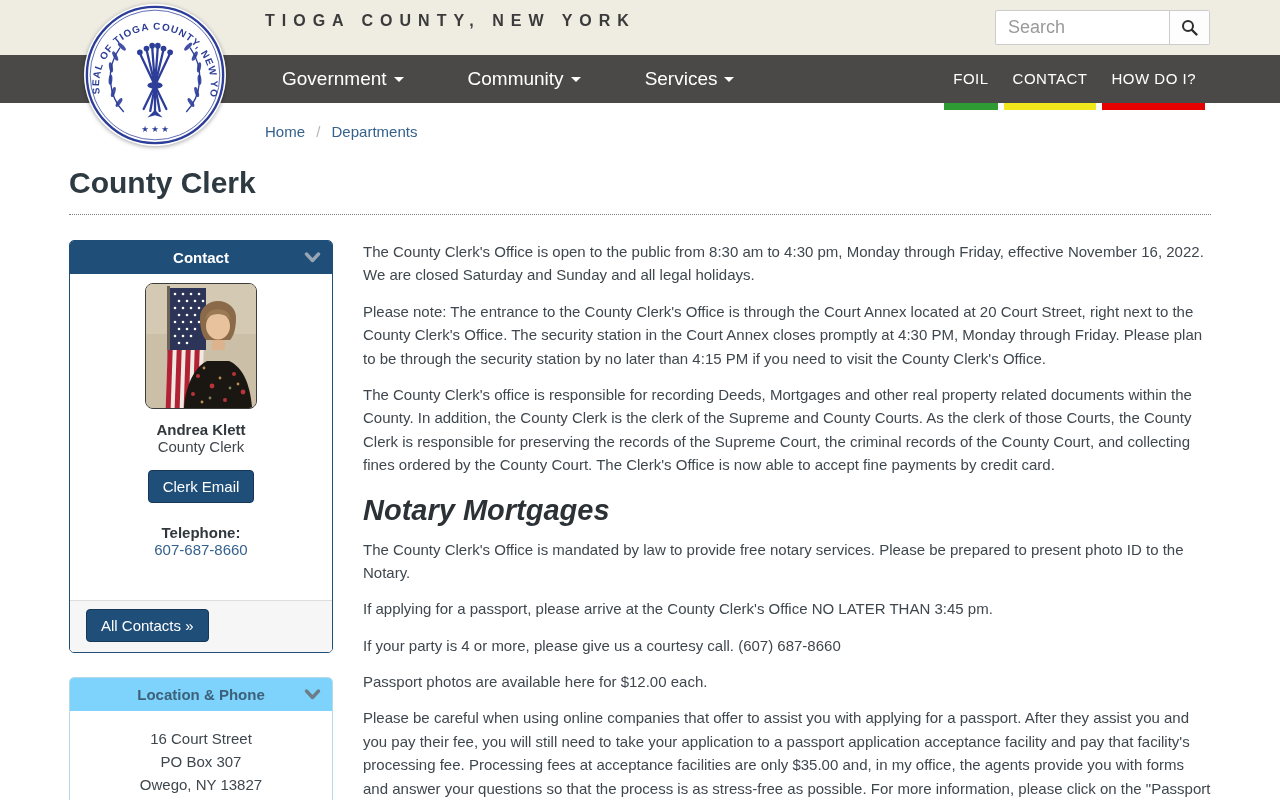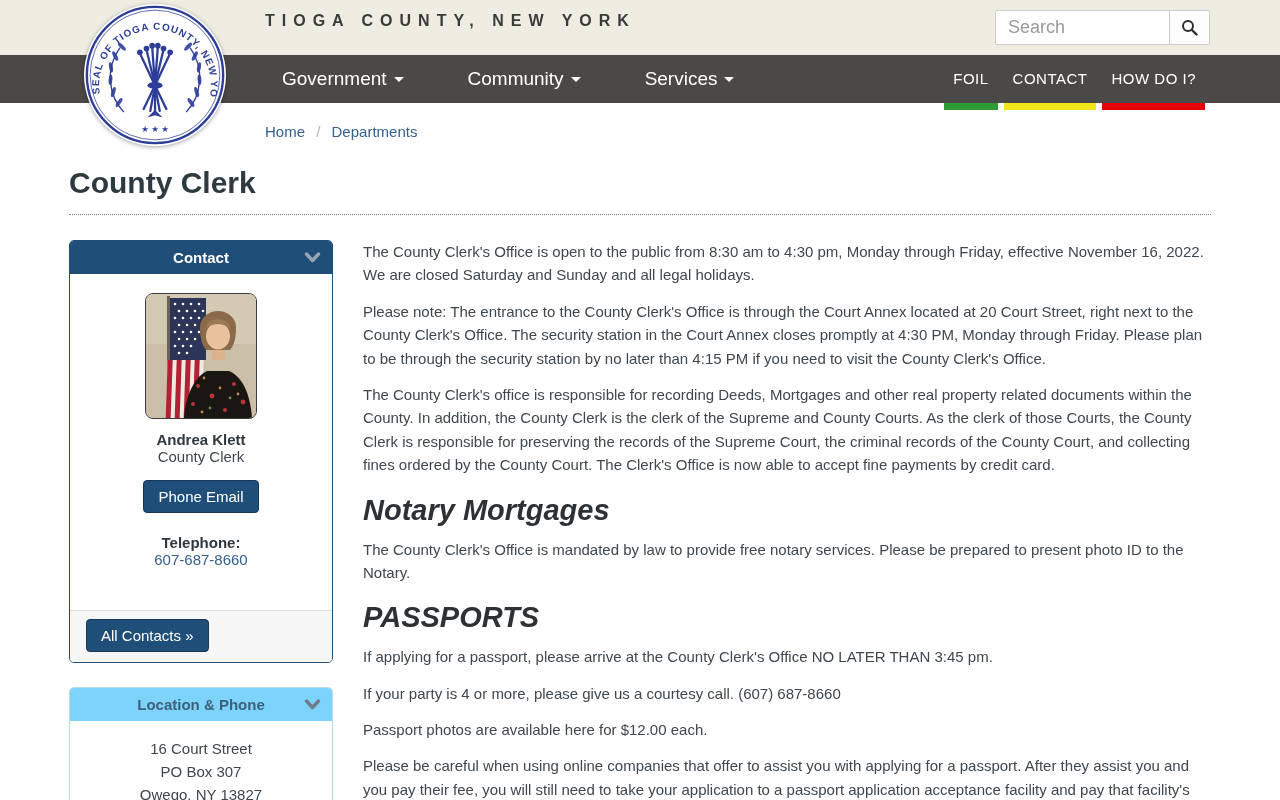--- a/index.html
+++ b/index.html
@@ -53,21 +53,21 @@
   .panel-location { border: 1px solid #b7dbe8; }
   .panel-heading { position: relative; height: 33px; line-height: 33px; text-align: center;
     font-size: 15px; font-weight: bold; cursor: pointer; }
   .panel-heading.dark { background: #1f4e79; color: #fff; }
   .panel-heading.light { background: #7dd3fc; color: #3d617a; }
   .panel-heading .chev { position: absolute; right: 11px; top: 10px; }
   .panel-heading.dark .chev { color: #97a5b4; }
   .panel-heading.light .chev { color: #6d7d88; }
 
   .panel-body { background: #fff; text-align: center; font-size: 15px; color: #3f474e; }
-  .panel-contact .panel-body { padding: 19px 14px 42px; }
+  .panel-contact .panel-body { padding: 9px 14px 42px; }
   .portrait { display: inline-block; width: 112px; height: 126px; border: 1px solid #3c3c3c;
     border-radius: 8px; overflow: hidden; background: #c8bda4; }
   .person-name { margin-top: 9px; font-weight: bold; color: #30373d; }
   .person-title { color: #3f474e; }
   .btn-blue { display: inline-block; margin-top: 15px; padding: 7px 14px; background: #1f4e79;
     color: #fff; font-size: 15px; font-family: inherit; border: 1px solid #16375a;
     border-radius: 4px; cursor: pointer; }
   .tel-label { margin-top: 21px; font-weight: bold; color: #30373d; }
   .tel-link { color: #35618d; text-decoration: none; cursor: pointer; }
   .panel-footer { padding: 8px 16px 10px; background: #f6f6f6; border-top: 1px solid #ddd; text-align: left; }
@@ -270,21 +270,21 @@
                   <circle cx="92" cy="100" r="1.4" fill="#b98f55"></circle>
                     <circle cx="56" cy="118" r="1.4" fill="#b98f55"></circle>
                   <circle cx="84" cy="104" r="1.4" fill="#7a8559"></circle>
                     <circle cx="64" cy="114" r="1.4" fill="#7a8559"></circle>
                 </g>
               </g>
             </svg>
           </div>
           <div class="person-name">Andrea Klett</div>
           <div class="person-title">County Clerk</div>
-          <div><button class="btn-blue">Phone Email</button></div>
+          <div><button class="btn-blue">Clerk Email</button></div>
           <div class="tel-label">Telephone:</div>
           <a class="tel-link">607-687-8660</a>
         </div>
         <div class="panel-footer">
           <button class="btn-blue">All Contacts »</button>
         </div>
       </section>
 
       <section class="panel panel-location">
         <div class="panel-heading light">
@@ -304,20 +304,19 @@
     </aside>
 
     <article class="content">
       <p>The County Clerk's Office is open to the public from 8:30 am to 4:30 pm, Monday through Friday, effective November 16, 2022.  We are closed Saturday and Sunday and all legal holidays.</p>
       <p>Please note:  The entrance to the County Clerk's Office is through the Court Annex located at 20 Court Street, right next to the County Clerk's Office.  The security station in the Court Annex closes promptly at 4:30 PM, Monday through Friday.  Please plan to be through the security station by no later than 4:15 PM if you need to visit the County Clerk's Office.</p>
       <p>The County Clerk's office is responsible for recording Deeds, Mortgages and other real property related documents within the County. In addition, the County Clerk is the clerk of the Supreme and County Courts. As the clerk of those Courts, the County Clerk is responsible for preserving the records of the Supreme Court, the criminal records of the County Court, and collecting fines ordered by the County Court.  The Clerk's Office is now able to accept fine payments by credit card.</p>
 
       <h2>Notary Mortgages</h2>
       <p>The County Clerk's Office is mandated by law to provide free notary services.  Please be prepared to present photo ID to the Notary.</p>
 
-      <h2>PASSPORTS</h2>
       <p>If applying for a passport, please arrive at the County Clerk's Office NO LATER THAN 3:45 pm.</p>
       <p>If your party is 4 or more, please give us a courtesy call.  (607) 687-8660</p>
       <p>Passport photos are available here for $12.00 each.</p>
       <p>Please be careful when using online companies that offer to assist you with applying for a passport.  After they assist you and you pay their fee, you will still need to take your application to a passport application acceptance facility and pay that facility's processing fee. Processing fees at acceptance facilities are only $35.00 and, in my office, the agents provide you with forms and answer your questions so that the process is as stress-free as possible.  For more information, please click on the "Passport Services" tab below.</p>
     </article>
   </div>
 </main>
 
 </body></html>

